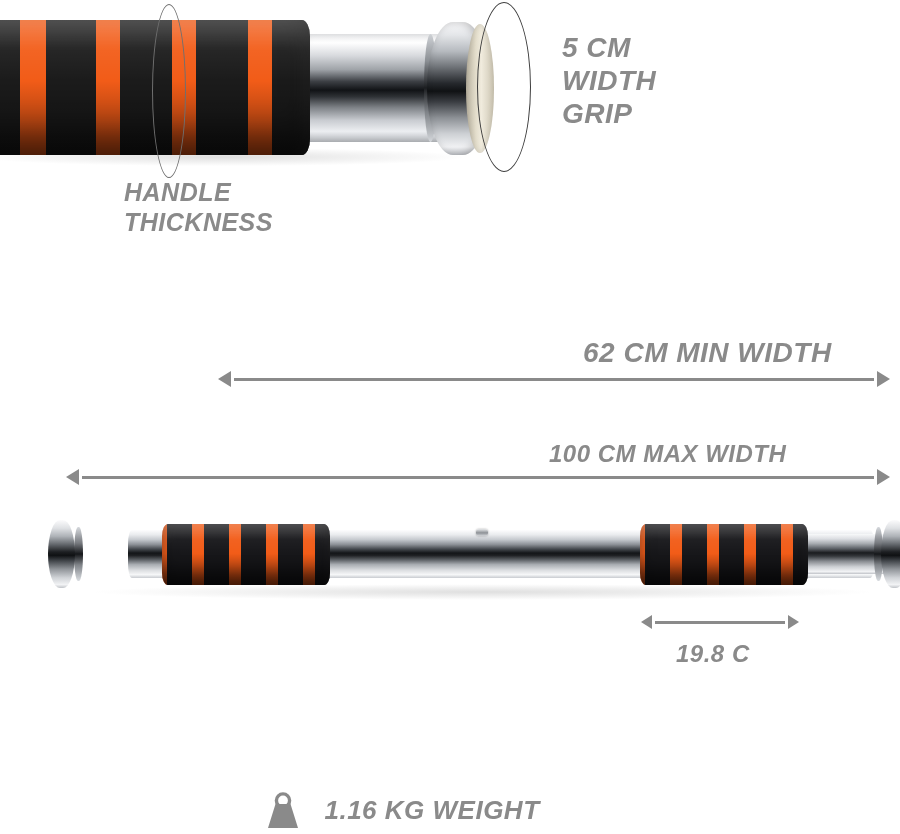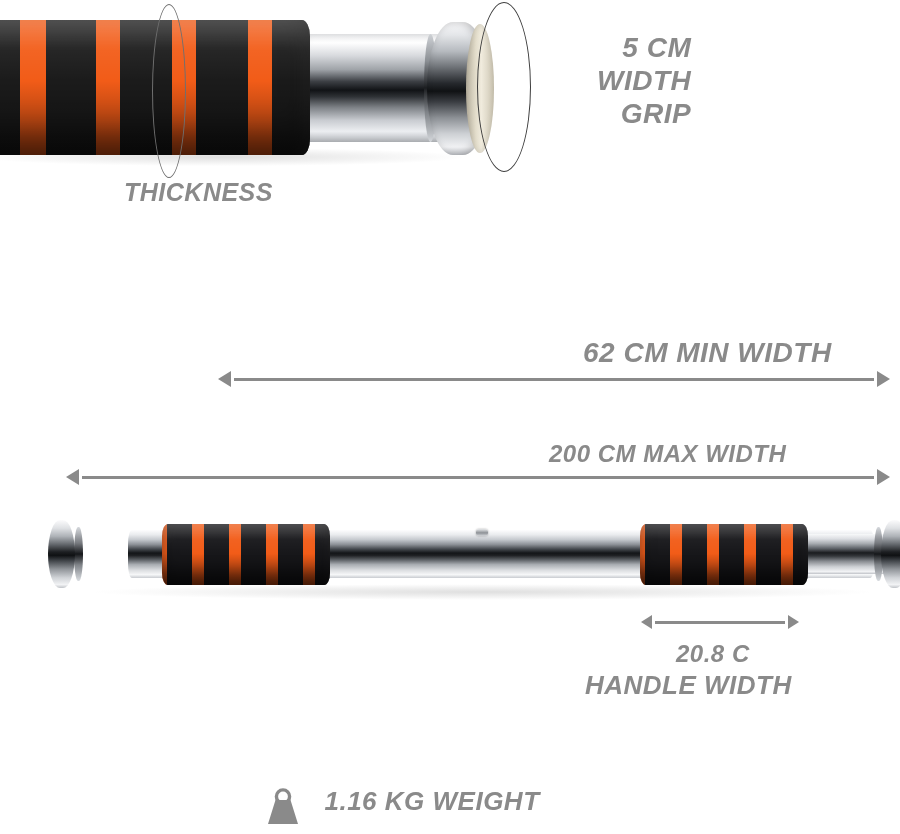--- a/index.html
+++ b/index.html
@@ -170,22 +170,21 @@
     height: 168px;
     border-color: #3d3d3d;
     border-width: 1.6px;
   }
 
   
   .txt-grip {
     left: 562px;
     top: 31px;
     font-size: 28px;
-    text-align: right;
-    margin-left: 35px;
+    text-align: left;
   }
   .txt-thickness {
     left: 124px;
     top: 178px;
     font-size: 25px;
     text-align: left;
   }
 
   
   .dimline {
@@ -391,20 +390,21 @@
   }
 
   
   .weight-row {
     position: absolute;
     left: 0;
     top: 786px;
     width: 804px;
     height: 48px;
     display: flex;
+    align-items: center;
     justify-content: center;
     gap: 22px;
   }
   .weight-icon { display: block; }
   .txt-weight {
     position: static;
     font-size: 26px;
   }
 </style>
 </head>
@@ -424,31 +424,32 @@
   <div class="ellipse ellipse-thick"></div>
   <div class="ellipse ellipse-grip"></div>
 
   <div class="anno txt-grip">
     <div>5 CM</div>
     <div>WIDTH</div>
     <div>GRIP</div>
   </div>
 
   <div class="anno txt-thickness">
+    <div>HANDLE</div>
     <div>THICKNESS</div>
   </div>
 
   <div class="anno txt-min">62 CM MIN WIDTH</div>
   <div class="dimline" id="dim-min">
     <span class="arrowhead arrow-left"></span>
     <span class="bar"></span>
     <span class="arrowhead arrow-right"></span>
   </div>
 
-  <div class="anno txt-max">200 CM MAX WIDTH</div>
+  <div class="anno txt-max">100 CM MAX WIDTH</div>
   <div class="dimline" id="dim-max">
     <span class="arrowhead arrow-left"></span>
     <span class="bar"></span>
     <span class="arrowhead arrow-right"></span>
   </div>
 
   <div class="bar-assembly">
     <div class="bar-shadow"></div>
     <div class="bar-tube"></div>
     <div class="bar-tube-inner"></div>
@@ -459,22 +460,21 @@
     <div class="bar-collar bar-collar-right"></div>
     <div class="bar-cap bar-cap-left"></div>
     <div class="bar-cap bar-cap-right"></div>
   </div>
 
   <div class="dimline" id="dim-handle">
     <span class="arrowhead arrow-left"></span>
     <span class="bar"></span>
     <span class="arrowhead arrow-right"></span>
   </div>
-  <div class="anno txt-handle-val">20.8 C</div>
-  <div class="anno txt-handle-label">HANDLE WIDTH</div>
+  <div class="anno txt-handle-val">19.8 C</div>
 
   <div class="weight-row">
     <svg class="weight-icon" width="38" height="40" viewBox="0 0 38 40" aria-hidden="true">
       <circle cx="19" cy="10.5" r="6.6" fill="none" stroke="#8a8a8a" stroke-width="3.4"></circle>
       <path d="M11.5 14 L26.5 14 L34 38 L4 38 Z" fill="#8a8a8a"></path>
     </svg>
     <div class="anno txt-weight">1.16 KG WEIGHT</div>
   </div>
 
 </div>

